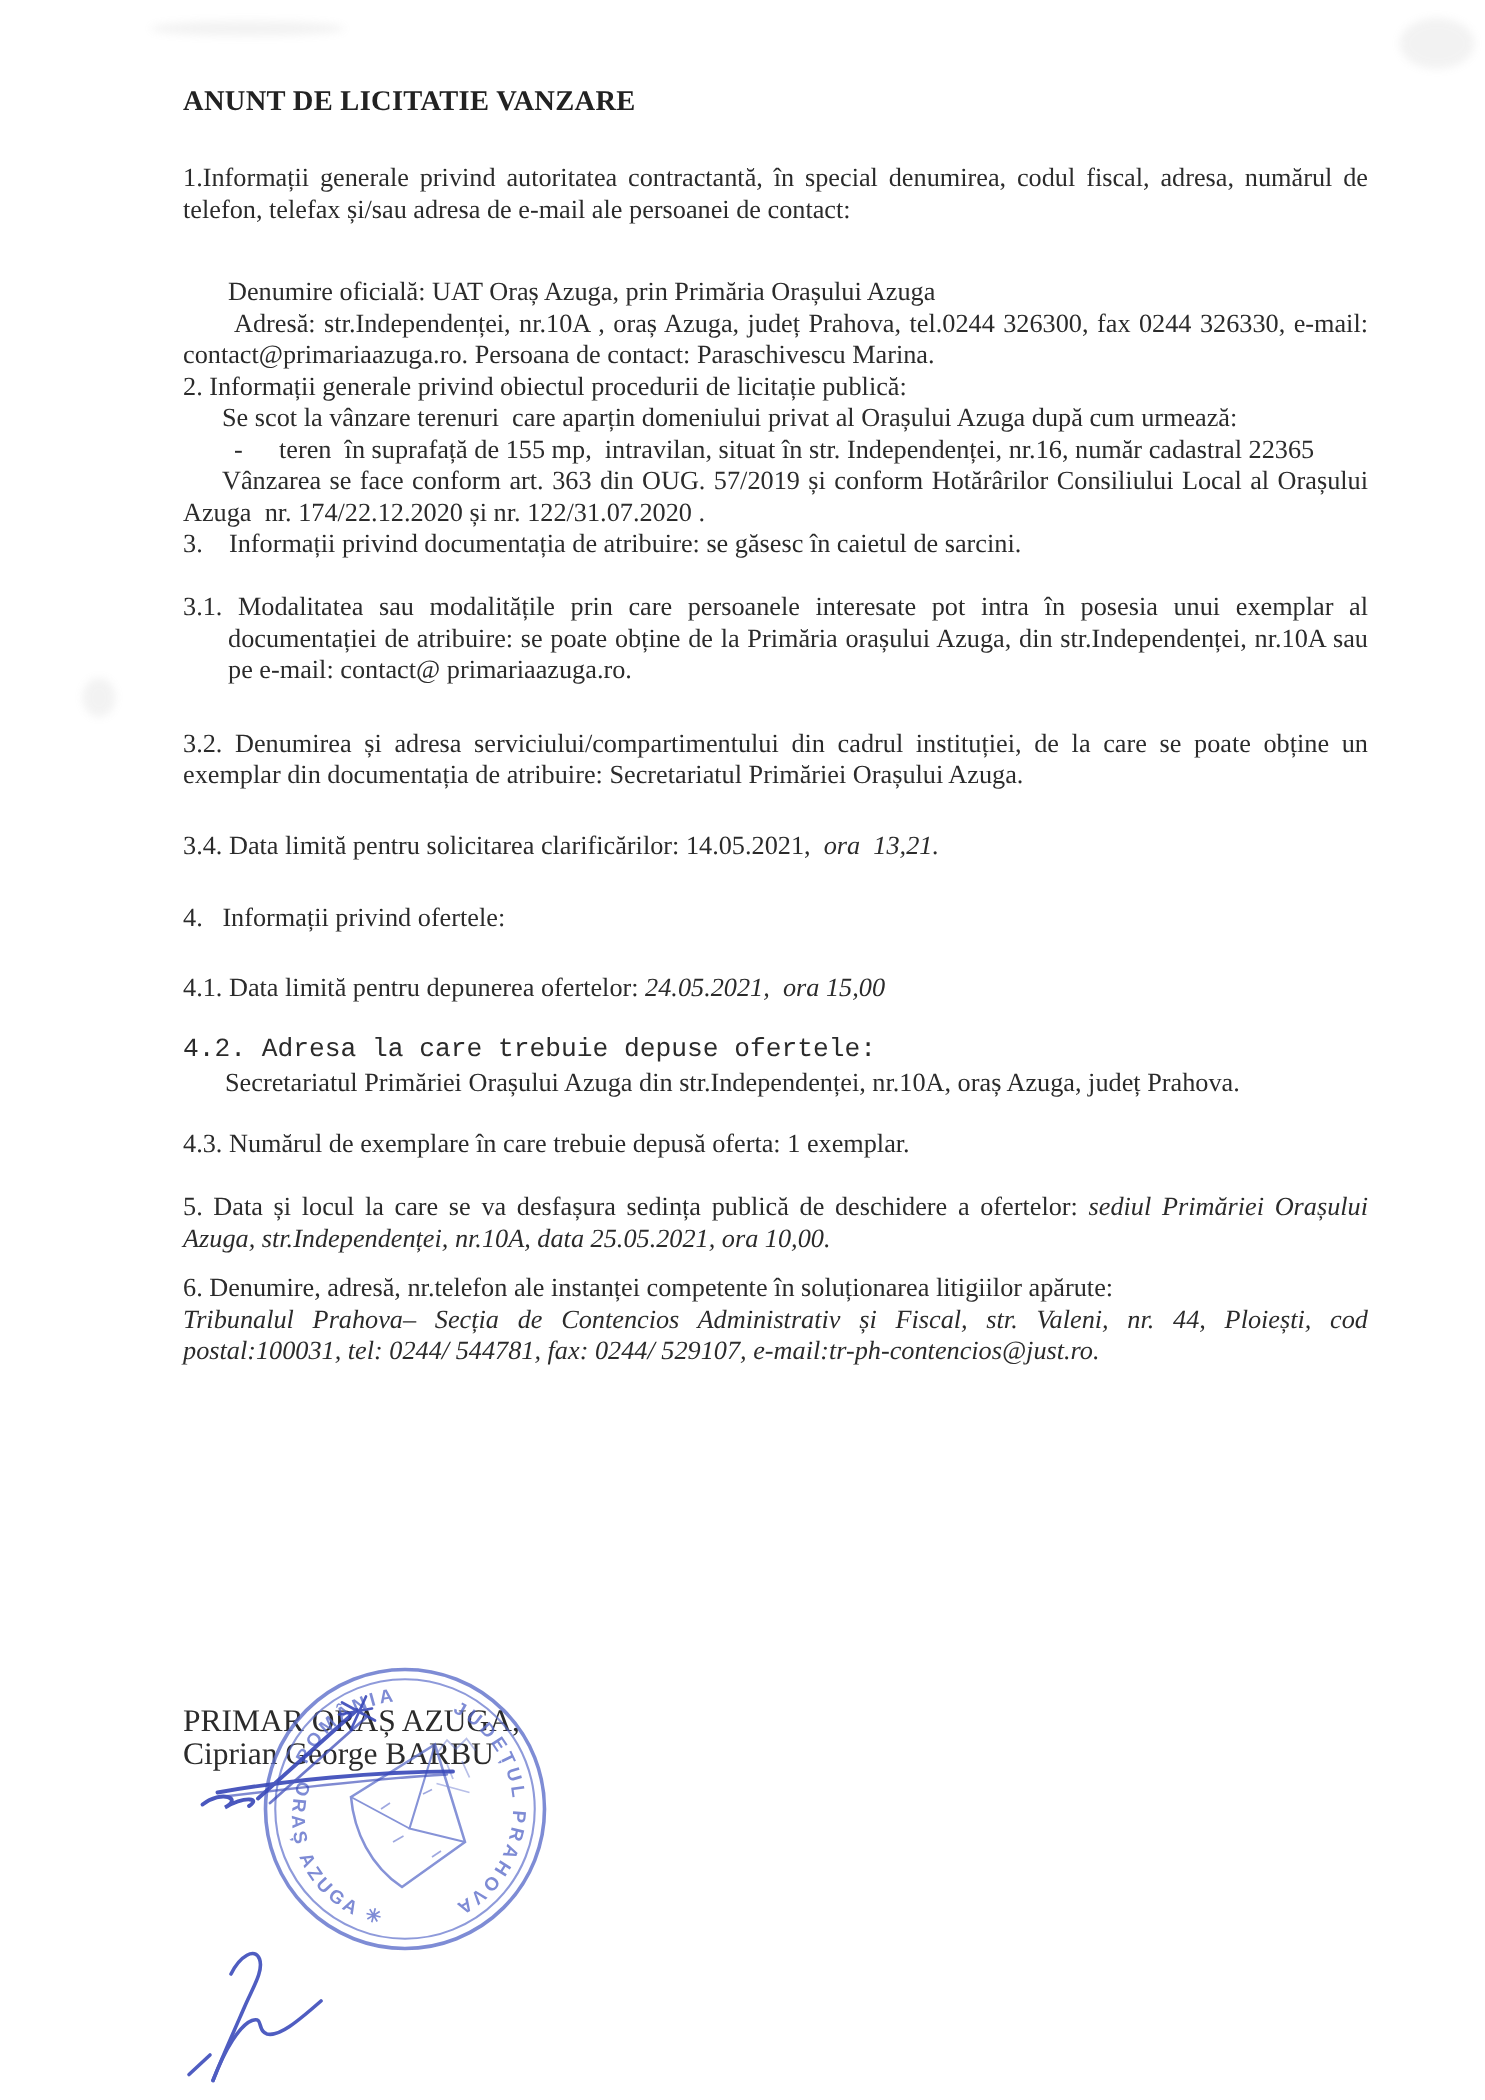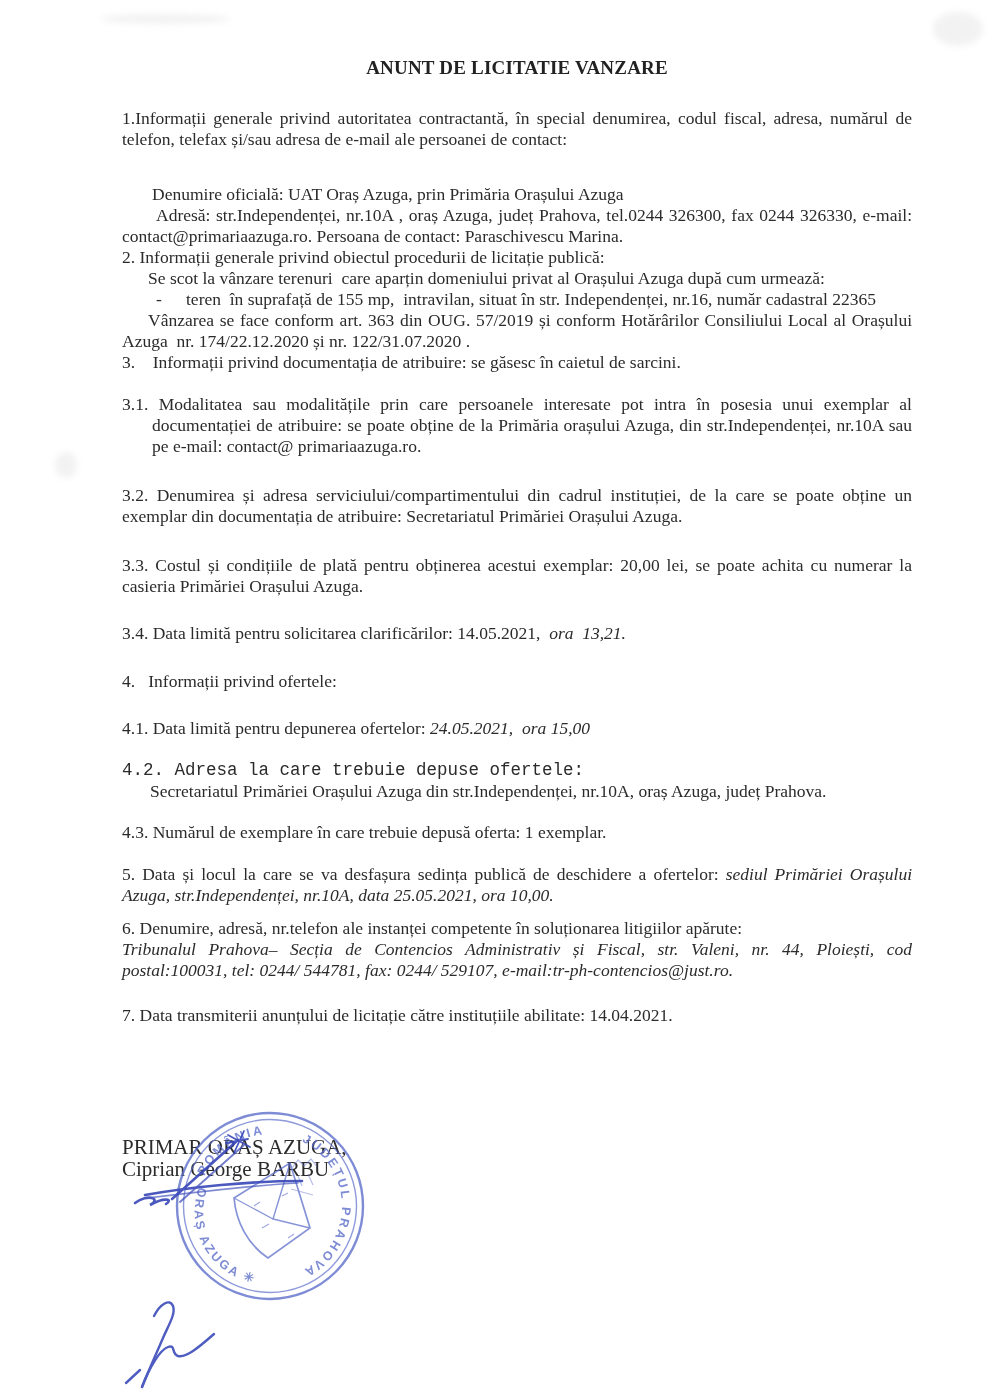--- a/index.html
+++ b/index.html
@@ -7,21 +7,21 @@
     width:990px;height:1400px;position:relative;overflow:hidden;
     background:#ffffff;
     font-family:"Liberation Serif","DejaVu Serif",serif;
   }
   .page{position:absolute;inset:0;}
   .doc{
     position:absolute;left:122px;top:56px;width:790px;
     font-size:17.5px;line-height:21px;color:#2b2b2b;
   }
   .doc-title{
-    text-align:center;font-weight:bold;font-size:19px;line-height:24px;
+    text-align:left;font-weight:bold;font-size:19px;line-height:24px;
     letter-spacing:.2px;color:#222;
   }
   .blk{white-space:pre-wrap;}
   .blk.justify{text-align:justify;}
   .blk .marker{display:inline-block;width:30px;text-indent:0;}
   .blk .it{font-style:italic;}
   .sig{
     position:absolute;left:122px;top:1136px;font-size:21px;line-height:22px;
     color:#2b2b2b;z-index:2;
   }
@@ -48,31 +48,29 @@
         <div class="blk justify" style="margin-top: 28px;"><span>1.Informații generale privind autoritatea contractantă, în special denumirea, codul fiscal, adresa, numărul de telefon, telefax și/sau adresa de e-mail ale persoanei de contact:</span></div>
         <div class="blk" style="padding-left: 30px; margin-top: 34px;"><span>Denumire oficială: UAT Oraș Azuga, prin Primăria Orașului Azuga</span></div>
         <div class="blk justify" style="text-indent: 34px;"><span>Adresă: str.Independenței, nr.10A , oraș Azuga, județ Prahova, tel.0244 326300, fax 0244 326330, e-mail:  contact@primariaazuga.ro. Persoana de contact: Paraschivescu Marina.</span></div>
         <div class="blk"><span>2. Informații generale privind obiectul procedurii de licitație publică:</span></div>
         <div class="blk" style="padding-left: 26px;"><span>Se scot la vânzare terenuri  care aparțin domeniului privat al Orașului Azuga după cum urmează:</span></div>
         <div class="blk justify" style="padding-left: 64px; text-indent: -30px;"><span class="marker">-</span><span>teren  în suprafață de 155 mp,  intravilan, situat în str. Independenței, nr.16, număr cadastral 22365</span></div>
         <div class="blk justify" style="text-indent: 26px;"><span>Vânzarea se face conform art. 363 din OUG. 57/2019 și conform Hotărârilor Consiliului Local al Orașului Azuga  nr. 174/22.12.2020 și nr. 122/31.07.2020 .</span></div>
         <div class="blk"><span>3.    Informații privind documentația de atribuire: se găsesc în caietul de sarcini.</span></div>
         <div class="blk justify" style="margin-top: 21px; padding-left: 30px; text-indent: -30px;"><span>3.1. Modalitatea sau modalitățile prin care persoanele interesate pot intra în posesia unui exemplar al documentației de atribuire: se poate obține de la Primăria orașului Azuga, din str.Independenței, nr.10A sau pe e-mail: contact@ primariaazuga.ro.</span></div>
         <div class="blk justify" style="margin-top: 28px;"><span>3.2. Denumirea și adresa serviciului/compartimentului din cadrul instituției, de la care se poate obține un exemplar din documentația de atribuire: Secretariatul Primăriei Orașului Azuga.</span></div>
-        <div class="blk justify" style="margin-top: 28px;"><span>3.3. Costul și condițiile de plată pentru obținerea acestui exemplar: 20,00 lei, se poate achita cu numerar la casieria Primăriei Orașului Azuga.</span></div>
         <div class="blk" style="margin-top: 26px;"><span>3.4. Data limită pentru solicitarea clarificărilor: 14.05.2021,  </span><span class="it">ora  13,21.</span></div>
         <div class="blk" style="margin-top: 27px;"><span>4.   Informații privind ofertele:</span></div>
         <div class="blk" style="margin-top: 26px;"><span>4.1. Data limită pentru depunerea ofertelor: </span><span class="it">24.05.2021,  ora 15,00</span></div>
         <div class="blk" style="margin-top: 21px; font-family: Liberation Mono, monospace;"><span>4.2. Adresa la care trebuie depuse ofertele:</span></div>
         <div class="blk" style="padding-left: 28px;"><span>Secretariatul Primăriei Orașului Azuga din str.Independenței, nr.10A, oraș Azuga, județ Prahova.</span></div>
         <div class="blk" style="margin-top: 20px;"><span>4.3. Numărul de exemplare în care trebuie depusă oferta: 1 exemplar.</span></div>
         <div class="blk justify" style="margin-top: 21px;"><span>5. Data și locul la care se va desfașura sedința publică de deschidere a ofertelor:</span><span class="it"> sediul Primăriei Orașului Azuga, str.Independenței, nr.10A, data 25.05.2021, ora 10,00.</span></div>
         <div class="blk" style="margin-top: 12px;"><span>6. Denumire, adresă, nr.telefon ale instanței competente în soluționarea litigiilor apărute:</span></div>
         <div class="blk justify"><span class="it">Tribunalul Prahova– Secția de Contencios Administrativ și Fiscal, str. Valeni, nr. 44, Ploiești, cod postal:100031, tel: 0244/ 544781, fax: 0244/ 529107, e-mail:tr-ph-contencios@just.ro.</span></div>
-        <div class="blk" style="margin-top: 24px;"><span>7. Data transmiterii anunțului de licitație către instituțiile abilitate: 14.04.2021.</span></div>
       </div>
   </div>
 
   <div class="sig">
     <div>PRIMAR ORAȘ AZUGA,</div>
     <div>Ciprian George BARBU</div>
   </div>
 
   <svg class="stamp-svg" width="200" height="200" viewBox="0 0 200 200">
     <g fill="none" stroke="#5b6cc9">

